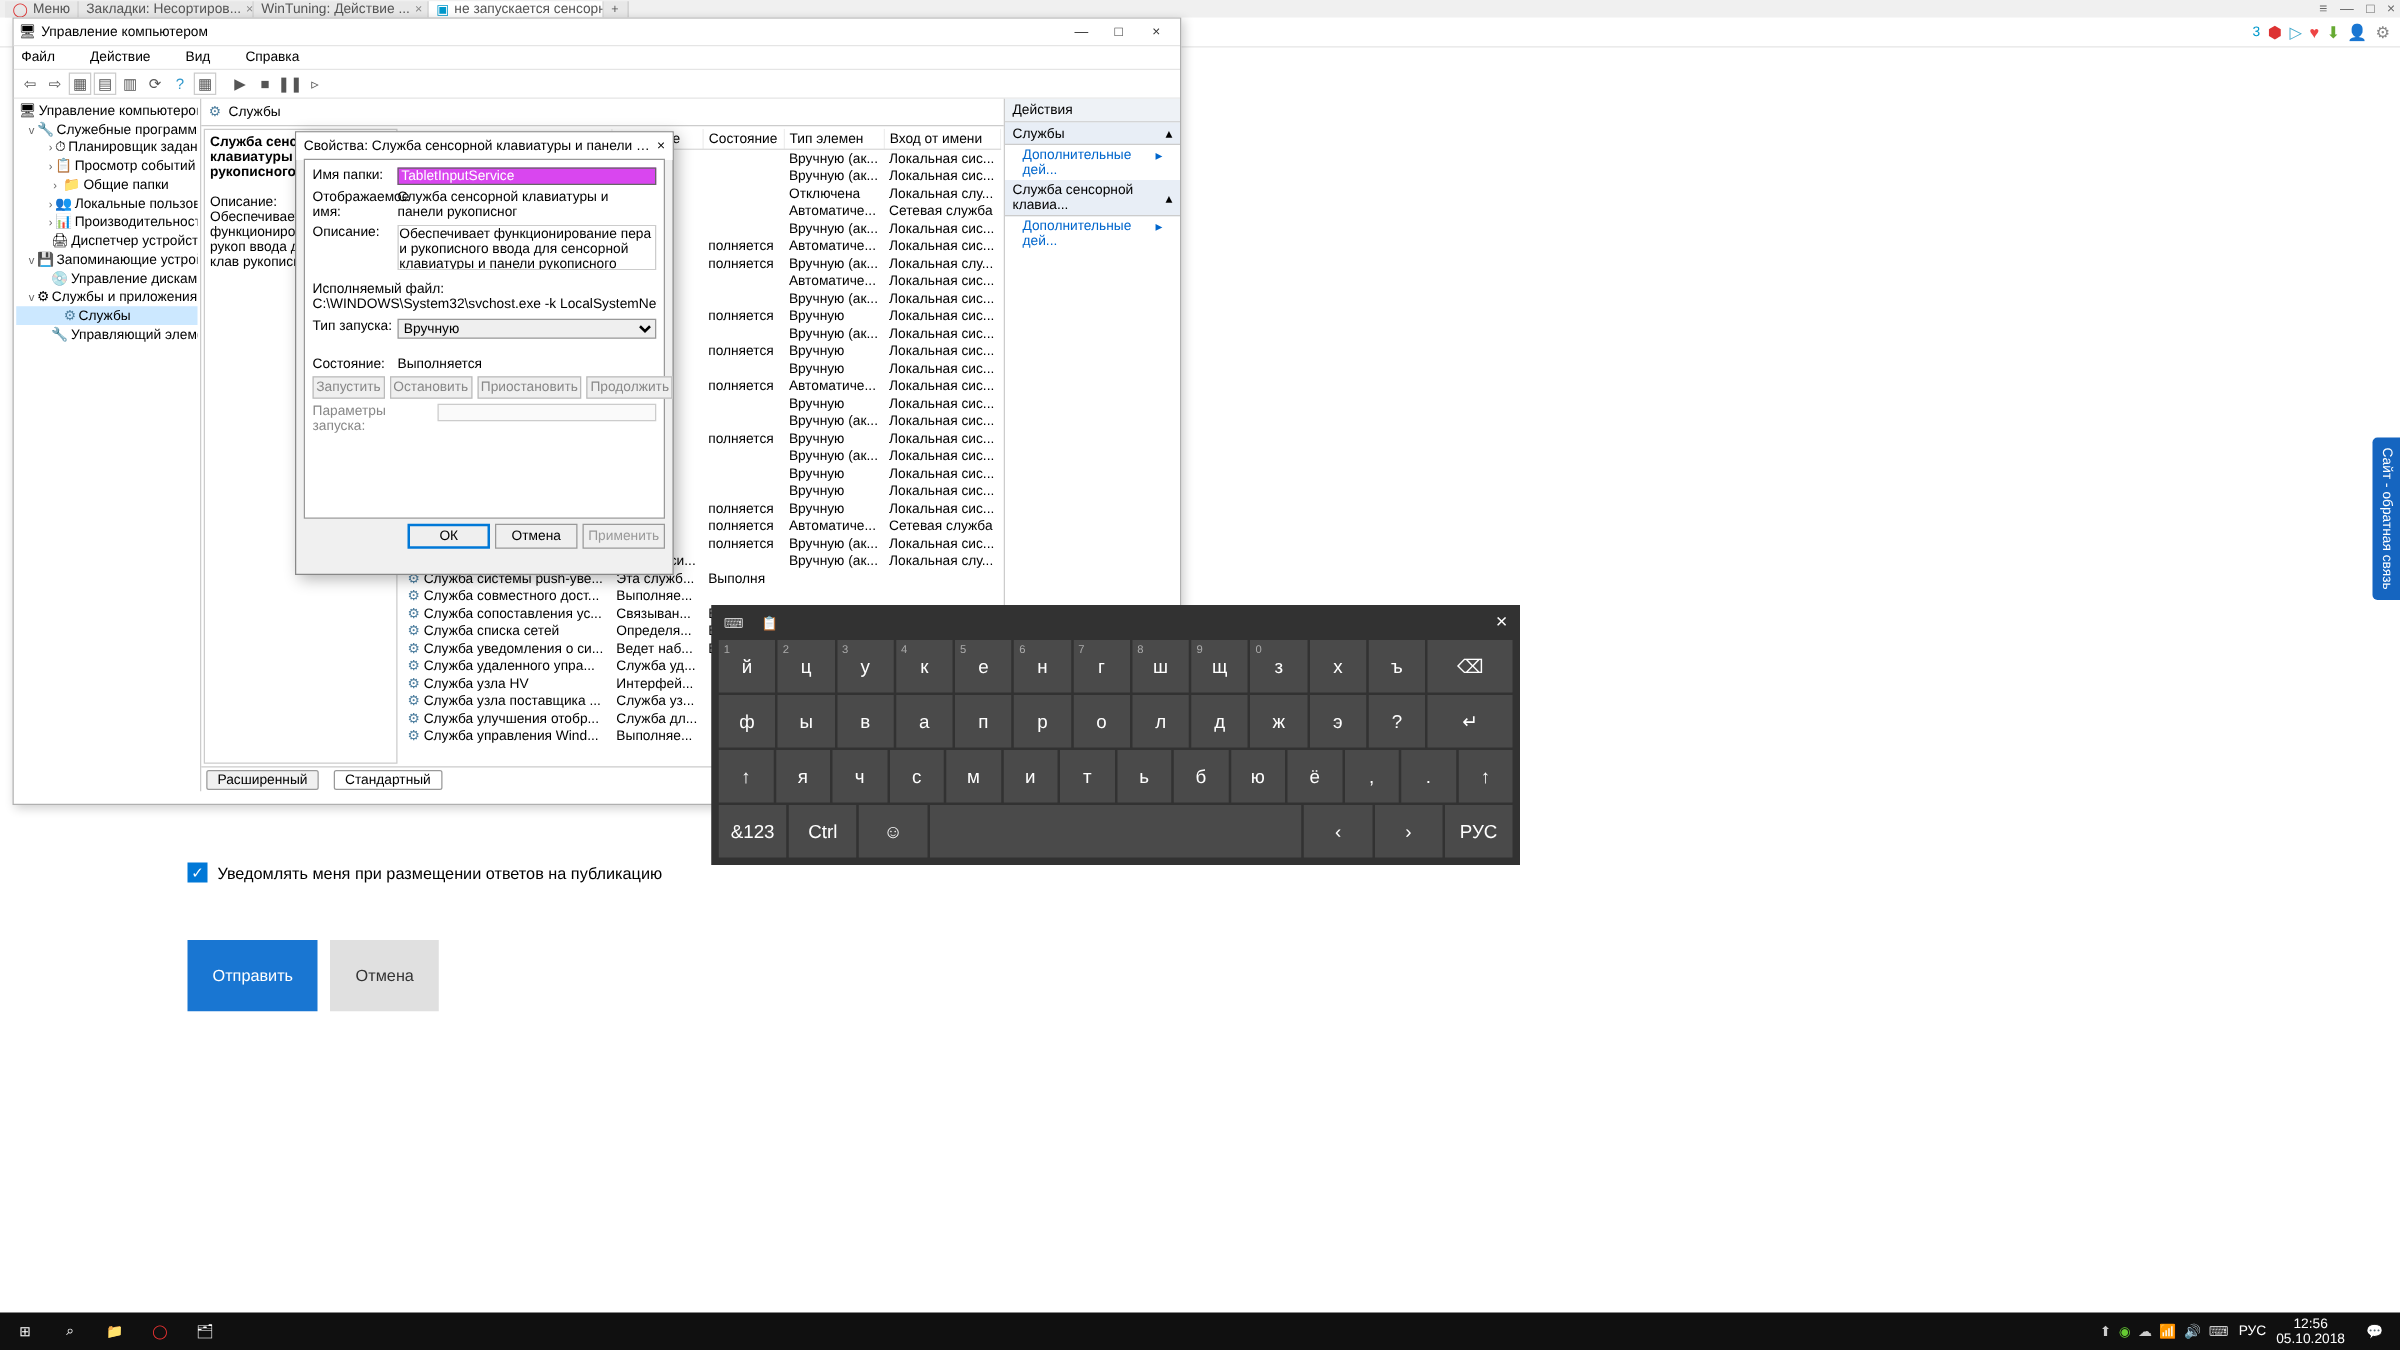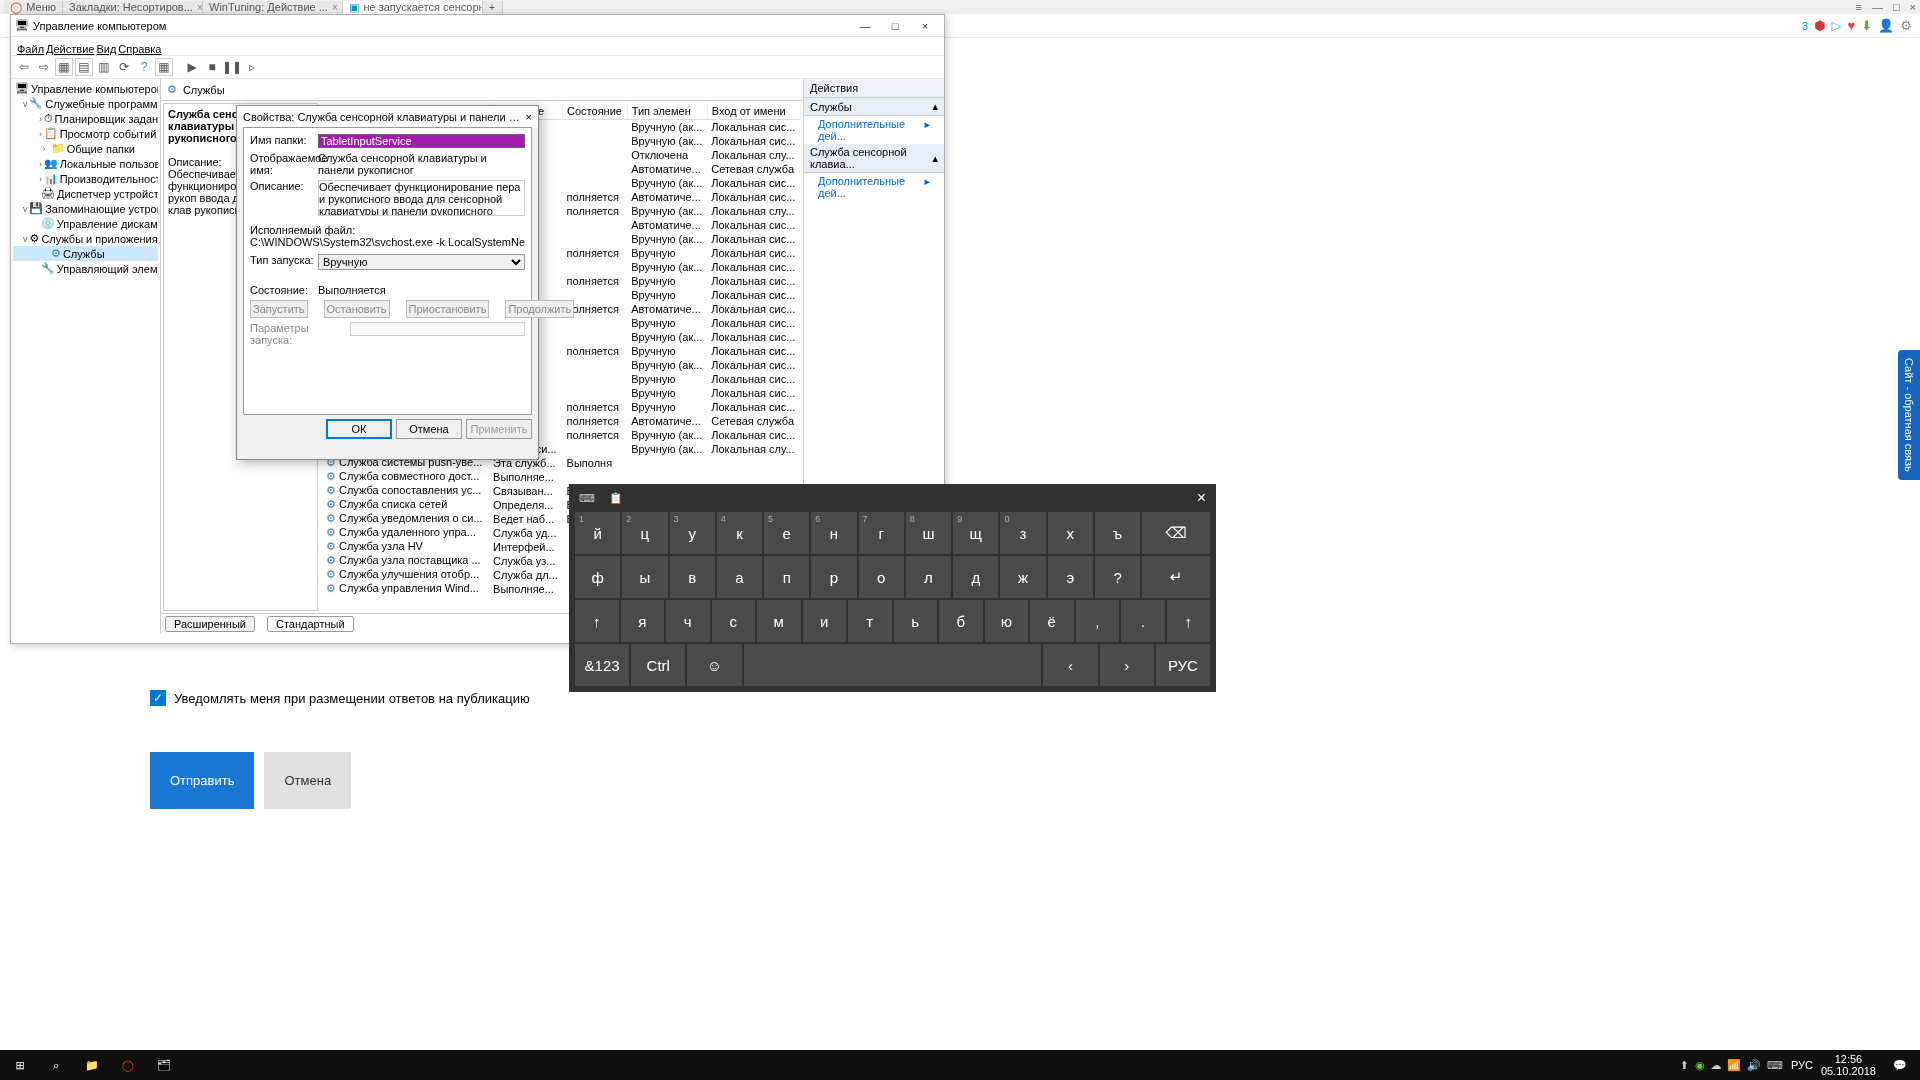--- a/index.html
+++ b/index.html
@@ -9,21 +9,21 @@
 .opera-tab{background:#e8e8e8;padding:0 6px;border-right:1px solid #ccc;color:#555;font-size:10px;max-width:140px;overflow:hidden;white-space:nowrap;text-overflow:ellipsis;display:flex;align-items:center;gap:4px;}
 .opera-tab .x{color:#888;font-size:10px;}
 .opera-sys{position:absolute;right:4px;display:flex;gap:10px;color:#666;}
 .opera-toolbar{height:24px;background:#fff;border-bottom:1px solid #e5e5e5;display:flex;justify-content:flex-end;align-items:center;padding:0 8px;gap:6px;}
 .opera-toolbar span{font-size:13px;}
 .mmc-window{position:absolute;left:10px;top:14px;width:935px;height:630px;background:#fff;border:1px solid #b0b0b0;box-shadow:2px 2px 8px rgba(0,0,0,.2);}
 .mmc-title{height:22px;background:#fff;display:flex;align-items:center;justify-content:space-between;padding:0 4px;border-bottom:1px solid #e5e5e5;}
 .mmc-title-text{font-size:11px;display:flex;align-items:center;gap:4px;}
 .mmc-sysbtns{display:flex;}
 .mmc-sysbtns div{width:30px;height:20px;display:flex;align-items:center;justify-content:center;color:#333;}
-.mmc-menu{height:18px;display:flex;gap:2px;padding:0 6px;align-items:flex-end;color:#000;text-decoration:underline;}
+.mmc-menu{height:18px;display:flex;gap:28px;padding:0 6px;align-items:center;color:#000;}
 .mmc-tb{height:24px;border-top:1px solid #e5e5e5;border-bottom:1px solid #e5e5e5;display:flex;align-items:center;padding:0 4px;gap:2px;}
 .mmc-tb .ico{width:18px;height:18px;display:flex;align-items:center;justify-content:center;border:1px solid transparent;color:#555;font-size:12px;}
 .mmc-body{display:flex;height:554px;}
 .tree{width:150px;border-right:1px solid #ccc;overflow:hidden;padding:2px;}
 .tree-item{padding:1px 2px;white-space:nowrap;overflow:hidden;display:flex;align-items:center;gap:2px;}
 .tree-item.sel{background:#cce8ff;}
 .tree .tw{width:10px;display:inline-block;text-align:center;color:#666;font-size:9px;}
 .center{flex:1;display:flex;flex-direction:column;border-right:1px solid #ccc;}
 .center-hdr{height:22px;border-bottom:1px solid #ccc;display:flex;align-items:center;padding:0 6px;gap:6px;}
 .svc-body{flex:1;display:flex;overflow:hidden;}
@@ -43,24 +43,24 @@
 .actions-item{padding:2px 14px;color:#0066cc;display:flex;justify-content:space-between;}
 .prop-dialog{position:absolute;left:236px;top:105px;width:303px;height:355px;background:#f0f0f0;border:1px solid #888;box-shadow:3px 3px 12px rgba(0,0,0,.3);}
 .prop-title{height:22px;background:#fff;display:flex;align-items:center;justify-content:space-between;padding:0 6px;}
 .prop-tabs{display:flex;padding:4px 6px 0;gap:0;}
 .prop-tab{padding:2px 8px;border:1px solid #999;background:#f0f0f0;font-size:11px;position:relative;}
 .prop-tab.act{background:#fff;border-bottom:1px solid #fff;z-index:1;}
 .prop-content{background:#fff;margin:0 6px;border:1px solid #999;padding:6px;height:288px;margin-top:-1px;}
 .prop-row{display:flex;margin-bottom:4px;font-size:11px;}
 .prop-row .lbl{width:68px;color:#000;}
 .prop-row .val{flex:1;}
-.prop-row input.sel{background:#a21caf;color:#fff;border:1px solid #666;padding:0 2px;width:100%;font-size:11px;}
+.prop-row input.sel{background:#d946ef;color:#fff;border:1px solid #666;padding:0 2px;width:100%;font-size:11px;}
 .prop-row textarea{width:100%;height:36px;border:1px solid #ccc;font-size:11px;resize:none;font-family:inherit;}
 .prop-row select{width:100%;border:1px solid #999;font-size:11px;}
-.prop-btns{display:flex;gap:16px;margin:4px 0;align-items:center;}
+.prop-btns{display:flex;gap:4px;margin:4px 0;align-items:center;}
 .prop-btns button{flex:1;padding:2px;border:1px solid #bbb;background:#efefef;color:#888;font-size:11px;}
 .prop-footer{display:flex;justify-content:flex-end;gap:4px;padding:4px 6px;}
 .prop-footer button{width:66px;padding:2px;border:1px solid #999;background:#efefef;font-size:11px;}
 .prop-footer button.def{border:2px solid #0078d7;}
 .prop-footer button.dis{color:#999;}
 .keyboard{position:absolute;left:569px;top:484px;width:647px;height:208px;background:#323232;color:#fff;}
 .kb-top{height:28px;display:flex;align-items:center;justify-content:space-between;padding:0 10px;}
 .kb-top-left{display:flex;gap:14px;color:#ccc;font-size:14px;}
 .kb-rows{padding:0 6px;}
 .kb-row{display:flex;gap:2px;margin-bottom:2px;}

